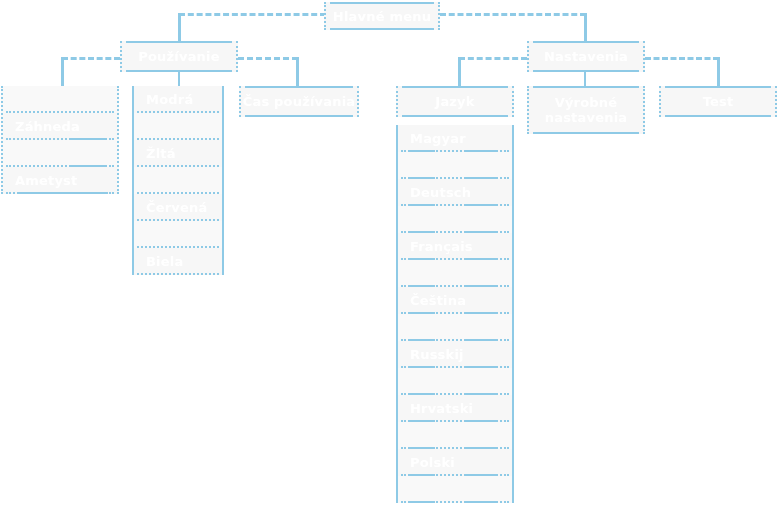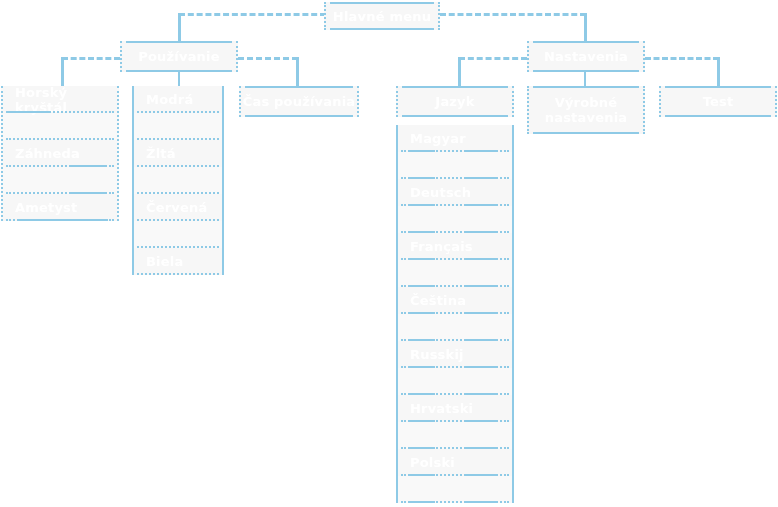--- a/index.html
+++ b/index.html
@@ -133,24 +133,20 @@
 
 <div class="conn-h-dash" style="left:62px; top:57px; width:58px;"></div>
 <div class="conn-v" style="left:61px; top:57px; height:30px;"></div>
 
 <div class="conn-v-thin" style="left:178px; top:72px; height:15px;"></div>
 
 <div class="conn-h-dash" style="left:238px; top:57px; width:60px;"></div>
 <div class="conn-v" style="left:296px; top:57px; height:30px;"></div>
 
 <div class="list dotted-sides" style="left:1px; top:86px; width:118px;">
-  <div class="row filled" style="height:27px;">
-    <span class="label">Horský kryštál</span>
-    <span class="rule-solid left"></span>
-  </div>
   <div class="row" style="height:27px;">
     <span class="label"></span>
   </div>
   <div class="row filled" style="height:27px;">
     <span class="label">Záhneda</span>
     <span class="rule-solid right"></span>
   </div>
   <div class="row" style="height:27px;">
     <span class="label"></span>
     <span class="rule-solid right"></span>

